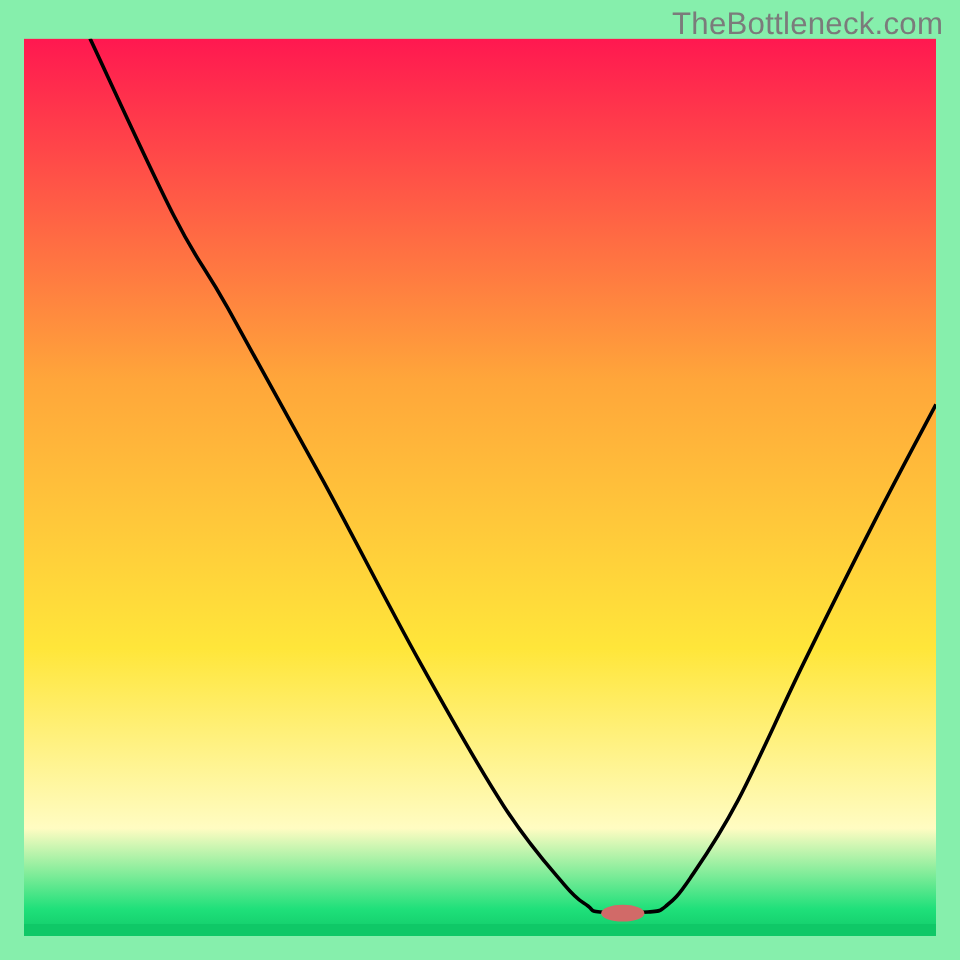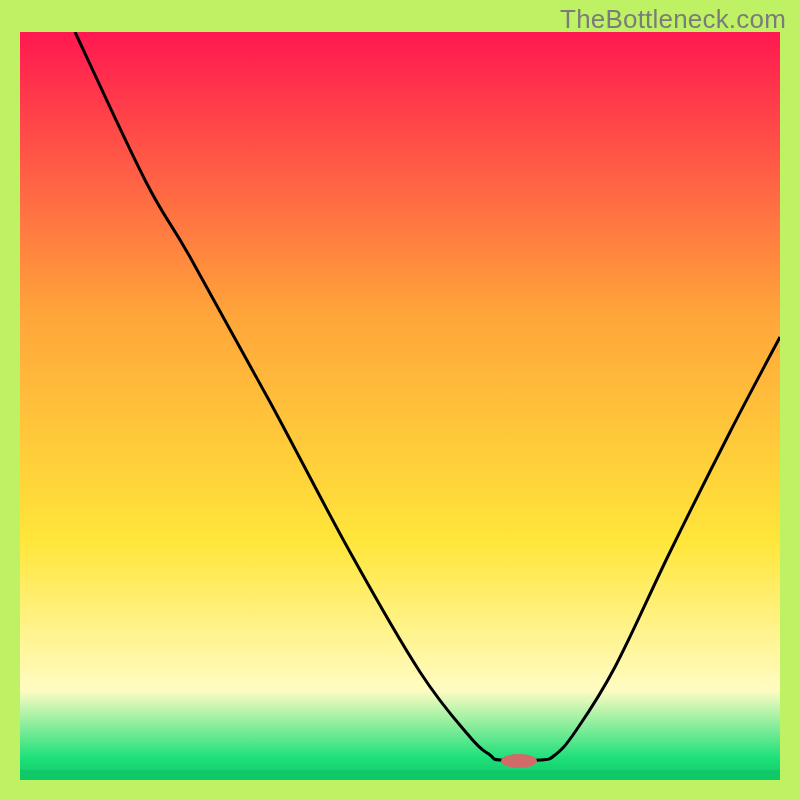--- a/index.html
+++ b/index.html
@@ -8,21 +8,21 @@
     width: 800px;
     height: 800px;
     background: #000;
     overflow: hidden;
     font-family: Arial, Helvetica, sans-serif;
   }
   .frame {
     position: relative;
     width: 800px;
     height: 800px;
-    background: #bef264;
+    background: #86efac;
   }
   .watermark {
     position: absolute;
     top: 4px;
     right: 14px;
     color: #7b7b7b;
     font-size: 26px;
     font-weight: 400;
     letter-spacing: 0.2px;
     z-index: 5;

